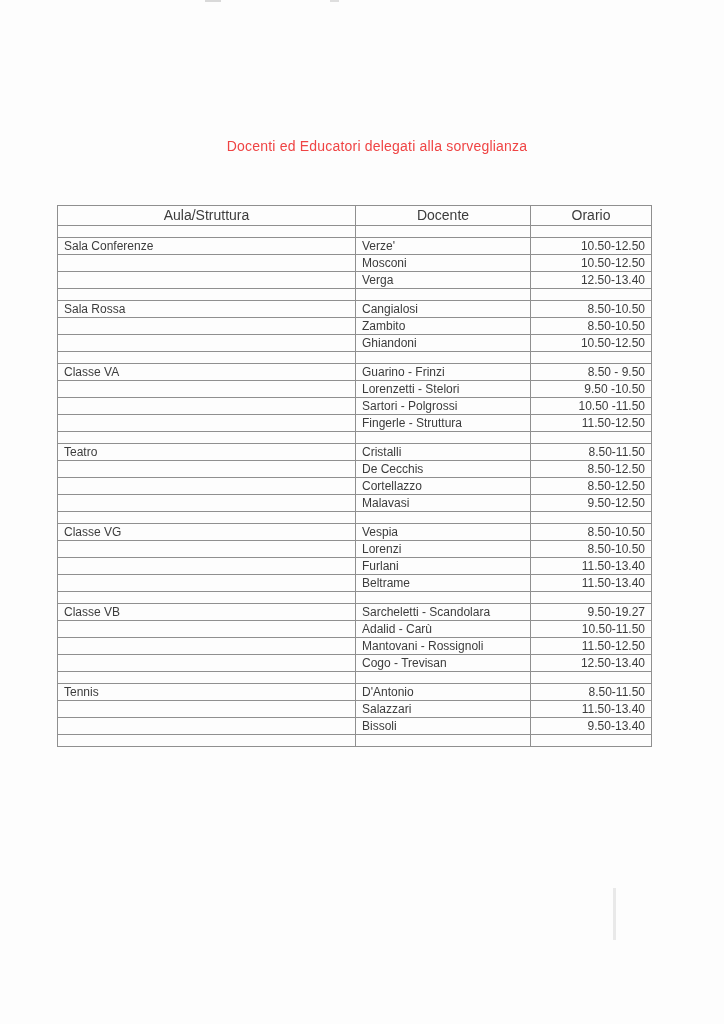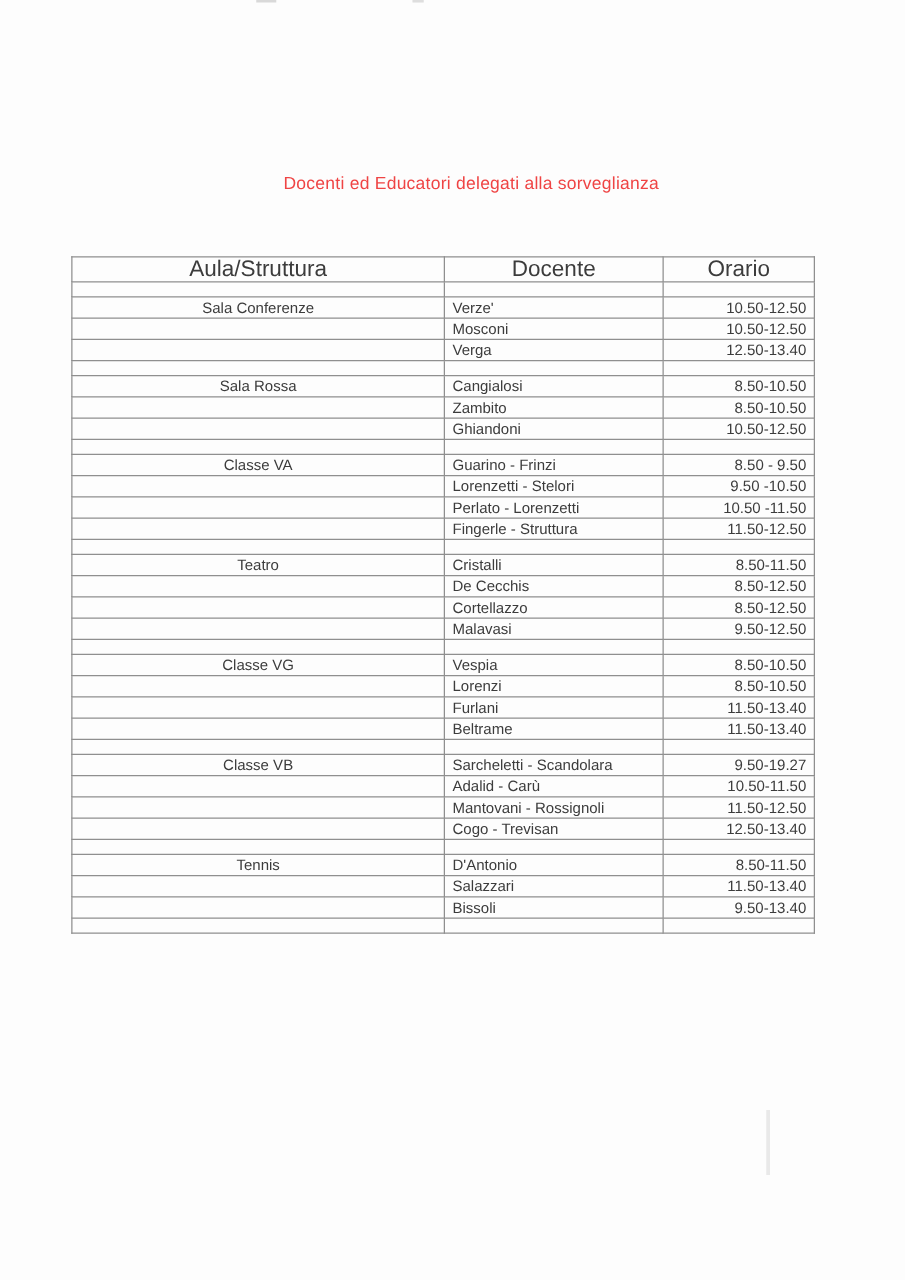--- a/index.html
+++ b/index.html
@@ -53,26 +53,26 @@
     border: 1px solid #8f8f8f;
     padding: 0 6px;
     box-sizing: border-box;
     overflow: hidden;
     white-space: nowrap;
     line-height: 15px;
   }
   .header-row th {
     height: 20px;
     font-weight: 400;
-    font-size: 18px;
+    font-size: 14px;
     text-align: center;
   }
   .data-row td { height: 17px; }
   .spacer-row td { height: 12px; }
-  .cell-aula    { text-align: center; padding-left: 8px; }
+  .cell-aula    { text-align: left; padding-left: 8px; }
   .cell-docente { text-align: left; }
   .cell-orario  { text-align: right; }
 </style>
 </head>
 <body>
 
 <div class="page">
   <div class="scan-artifact top-dash-1"></div>
   <div class="scan-artifact top-dash-2"></div>
   <div class="scan-artifact side-smudge"></div>
@@ -143,21 +143,21 @@
           <td class="cell-docente">Guarino - Frinzi</td>
           <td class="cell-orario">8.50 - 9.50</td>
         </tr>
         <tr class="data-row">
           <td class="cell-aula"></td>
           <td class="cell-docente">Lorenzetti - Stelori</td>
           <td class="cell-orario">9.50 -10.50</td>
         </tr>
         <tr class="data-row">
           <td class="cell-aula"></td>
-          <td class="cell-docente">Perlato - Lorenzetti</td>
+          <td class="cell-docente">Sartori - Polgrossi</td>
           <td class="cell-orario">10.50 -11.50</td>
         </tr>
         <tr class="data-row">
           <td class="cell-aula"></td>
           <td class="cell-docente">Fingerle - Struttura</td>
           <td class="cell-orario">11.50-12.50</td>
         </tr>
         <tr class="spacer-row">
           <td class="cell-aula"></td>
           <td class="cell-docente"></td>

